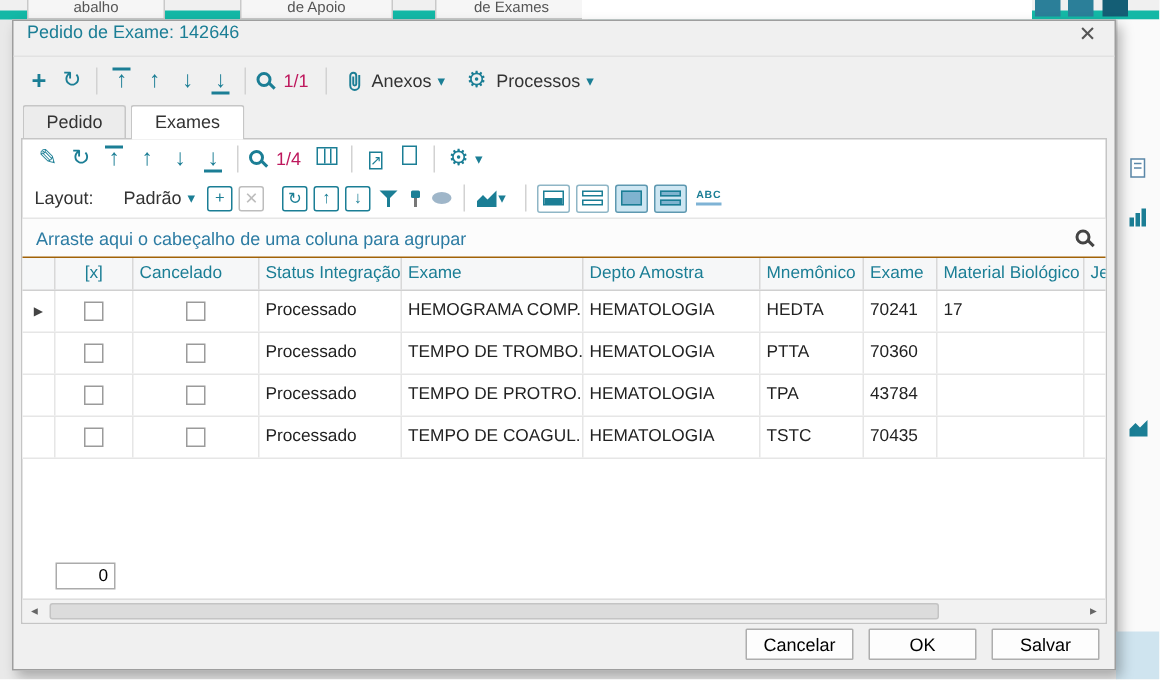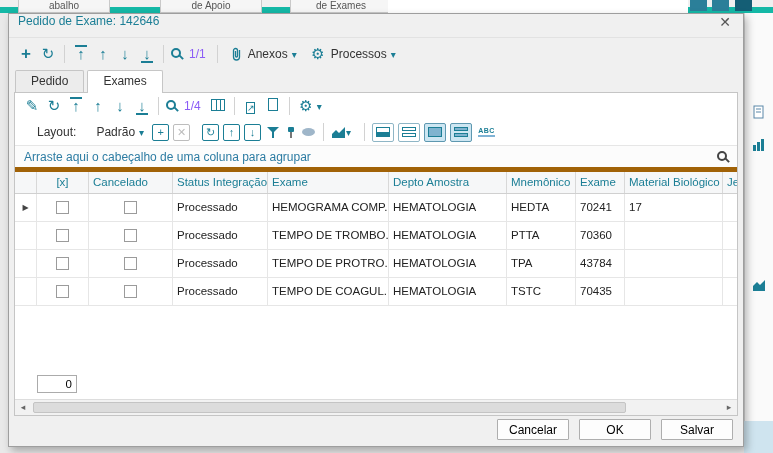--- a/index.html
+++ b/index.html
@@ -21,21 +21,21 @@
             border:1px solid #9e9e9e; box-shadow:3px 4px 8px rgba(0,0,0,.28); }
   .titlebar { height:24px; display:flex; align-items:flex-start; padding:0 9px; color:#1b7e95; font-size:12px;
               border-bottom:1px solid #e2e2e2; }
   .close { margin-left:auto; color:#555; font-size:14px; width:18px; text-align:center; cursor:pointer; }
 
   .tb { display:flex; align-items:center; padding:0 6px; }
   .toolbar-main { height:32px; }
   .tbi { position:relative; color:#1b7e95; font-size:15px; min-width:22px; text-align:center; line-height:20px; cursor:pointer; }
   .tbi.big { font-size:17px; font-weight:bold; }
   .sep { width:1px; height:18px; background:#d2d2d2; margin:0 5px; }
-  .pager { color:#8b5cf6; margin:0 6px; font-size:12px; }
+  .pager { color:#be185d; margin:0 6px; font-size:12px; }
   .bar-top::before { content:""; position:absolute; top:1px; left:5px; right:5px; border-top:2px solid currentColor; }
   .bar-bottom::after { content:""; position:absolute; bottom:1px; left:5px; right:5px; border-bottom:2px solid currentColor; }
   .mag { display:inline-block; width:10px; height:10px; border:2px solid currentColor; border-radius:50%; position:relative; }
   .mag::after { content:""; position:absolute; width:6px; height:2px; background:currentColor; transform:rotate(45deg); right:-5px; bottom:-2px; }
   .tbi-mag { color:#1b7e95; margin:0 2px; cursor:pointer; }
   .lbl { color:#333; margin:0 4px 0 4px; cursor:pointer; }
   .caret { color:#1b7e95; font-size:10px; margin:0 6px 0 0; cursor:pointer; }
   .menu-group { display:flex; align-items:center; margin-left:6px; cursor:pointer; }
 
   
@@ -71,21 +71,21 @@
   .tg-out.fill { background:#7fb3cf; }
   .tg-out.half::after { content:""; position:absolute; left:0; right:0; bottom:0; height:4px; background:#1b7e95; }
   .tg-bars { width:14px; height:10px; display:flex; flex-direction:column; justify-content:space-between; }
   .tg-bars span { display:block; height:4px; border:1px solid #1b7e95; }
   .tg-bars.fill span { background:#7fb3cf; }
   .abc { font-size:7px; font-weight:bold; color:#1b7e95; letter-spacing:.5px; border-bottom:2px solid #7fb3d5;
          padding-bottom:1px; margin-left:4px; cursor:pointer; }
 
   
   .groupbar { height:26px; display:flex; align-items:center; padding:0 10px 0 9px; background:#fcfcfc;
-              border-bottom:5px solid #a16207; color:#2d7ca3; }
+              border-bottom:1px solid #a16207; color:#2d7ca3; }
   .groupbar .find { margin-left:auto; color:#444; }
 
   
   .grid-header, .grid-row { display:flex; width:100%; }
   .grid-header { height:22px; background:#f6f7f8; color:#1b7e95; border-bottom:1px solid #d0d0d0; font-size:11.5px; }
   .grid-header .cell { line-height:21px; border-right:1px solid #d8d8d8; padding:0 4px; white-space:nowrap; overflow:hidden; cursor:pointer; }
   .grid-row { height:28px; border-bottom:1px solid #e6e6e6; font-size:11.5px; background:#fff; }
   .grid-row .cell { line-height:27px; border-right:1px solid #e6e6e6; padding:0 4px; white-space:nowrap; overflow:hidden; }
   .cell.ctr { display:flex; align-items:center; justify-content:center; padding:0; }
   .c-ind { width:22px; flex:none; } .c-check { width:52px; flex:none; } .c-canc { width:84px; flex:none; }
@@ -194,21 +194,21 @@
         <span class="tbi"><span class="colicon"></span></span>
         <span class="sep"></span>
         <span class="tbi"><span class="expbox">↗</span></span>
         <span class="tbi"><span class="docicon"></span></span>
         <span class="sep"></span>
         <span class="tbi">⚙</span>
         <span class="caret">▾</span>
       </div>
 
       <div class="tb toolbar-layout">
-        <span class="lbl" style="margin-left:16px;">Layout:</span>
+        <span class="lbl" style="margin-left:2px;">Layout:</span>
         <span class="menu-group" style="margin-left:12px;align-items:center;">
           <span class="lbl">Padrão</span>
           <span class="caret">▾</span>
         </span>
         <span class="bx">+</span>
         <span class="bx dis">✕</span>
         <span style="width:8px;"></span>
         <span class="bx">↻</span>
         <span class="bx">↑</span>
         <span class="bx">↓</span>

